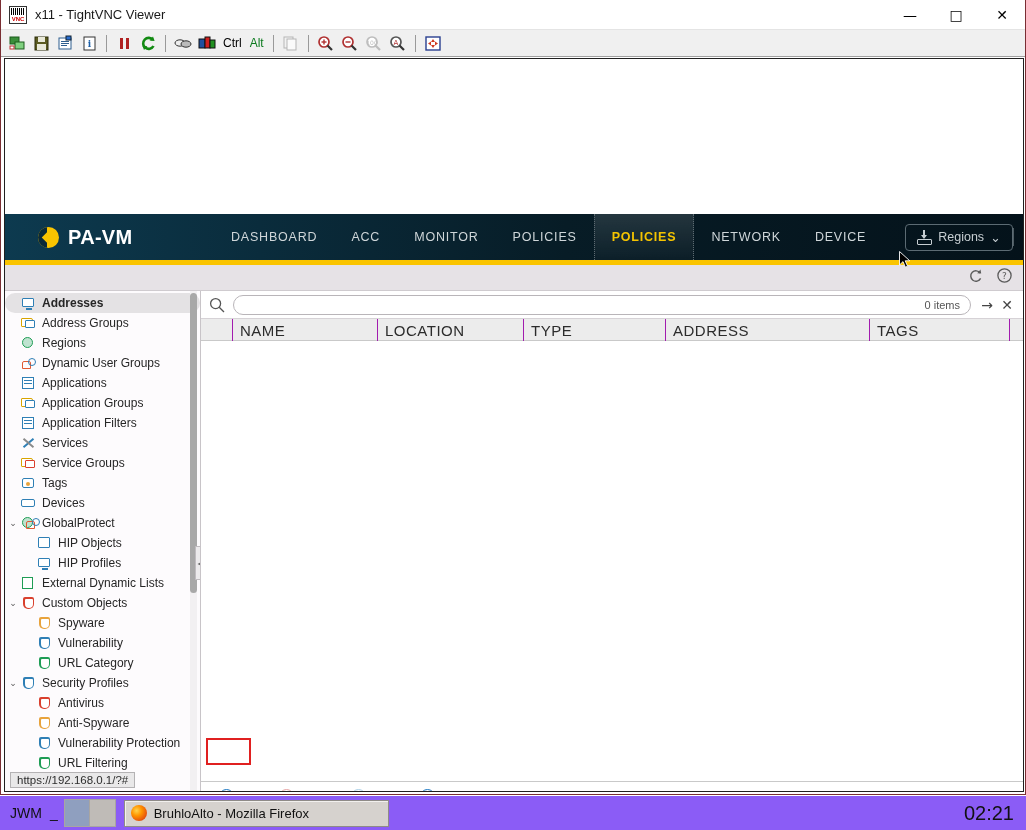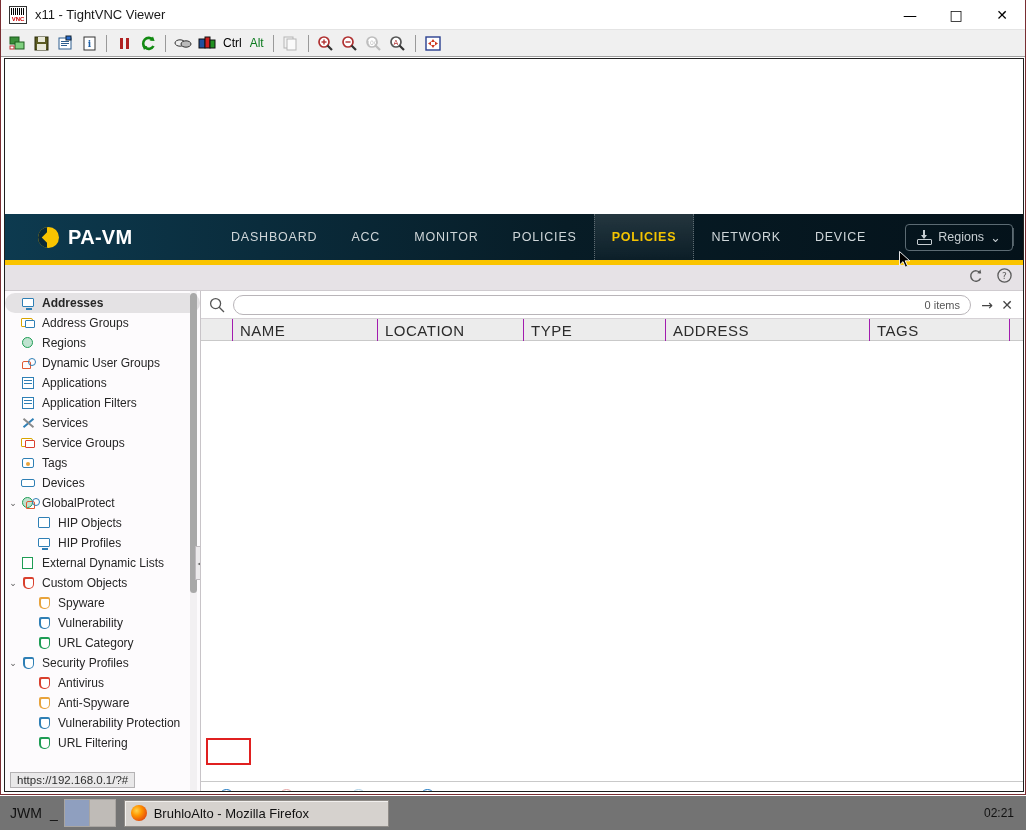--- a/index.html
+++ b/index.html
@@ -383,21 +383,21 @@
   .link-tooltip {
     position: absolute; left: 5px; bottom: 3px;
     background: #e9e8e9; border: 1px solid #b4b2b4;
     padding: 1px 6px; font-size: 11.5px; color: #2d2d2d;
     z-index: 40; white-space: nowrap;
   }
 
   
   .taskbar {
     position: absolute; left: 0; bottom: 0; width: 1026px; height: 35px;
-    background: #737373; border-top: 1px solid #fff;
+    background: #8b5cf6; border-top: 1px solid #fff;
     display: flex; align-items: center;
   }
   .tb-jwm { font-size: 14px; color: #111; padding: 0 8px 0 10px; font-family:"Liberation Sans",sans-serif;}
   .tb-underscore { font-size: 14px; color: #111; padding-right: 6px; }
   .tb-pager {
     width: 52px; height: 28px; background: #bfbbb7;
     display: flex; position: relative; border: 1px solid #a9a5a1;
   }
   .tb-pager .cell { flex:1 1 0; border-right:1px solid #a9a5a1; }
   .tb-pager .cell.active { background: #8f9fbf; }
@@ -407,21 +407,21 @@
     background: #d6d2ce; border: 1px solid #8f8b87;
     display: flex; align-items: center; padding: 0 6px;
     box-shadow: inset 1px 1px 0 #f2f0ee;
   }
   .tb-task-ico {
     width: 16px; height: 16px; border-radius: 50%; margin-right: 7px; flex:0 0 auto;
     background: radial-gradient(circle at 35% 35%, #ffd34d 0%, #ff9500 35%, #e8560d 70%, #a3300a 100%);
   }
   .tb-task-label { font-size: 13px; color: #111; white-space: nowrap;
     overflow: hidden; text-overflow: ellipsis; }
-  .tb-clock { margin-left: auto; font-size: 12px; color: #111; padding-right: 12px; }
+  .tb-clock { margin-left: auto; font-size: 20px; color: #111; padding-right: 12px; }
 
   
   .cursor {
     position: absolute; left: 898px; top: 251px; width: 12px; height: 18px;
     z-index: 60; pointer-events: none;
   }
 </style>
 </head>
 <body>
 
@@ -725,20 +725,28 @@
                   <div class="tree-row">
                     <span class="tw"></span>
                     <span class="tico">
                       <span class="ic-grid"></span>
                     </span>
                     <span class="tlabel">Applications</span>
                   </div>
                   <div class="tree-row">
                     <span class="tw"></span>
                     <span class="tico">
+                      <span class="ic-folder"></span>
+                      <span class="ic-sq"></span>
+                    </span>
+                    <span class="tlabel">Application Groups</span>
+                  </div>
+                  <div class="tree-row">
+                    <span class="tw"></span>
+                    <span class="tico">
                       <span class="ic-grid"></span>
                     </span>
                     <span class="tlabel">Application Filters</span>
                   </div>
                   <div class="tree-row">
                     <span class="tw"></span>
                     <span class="tico">
                       <span class="ic-tools"></span>
                     </span>
                     <span class="tlabel">Services</span>

